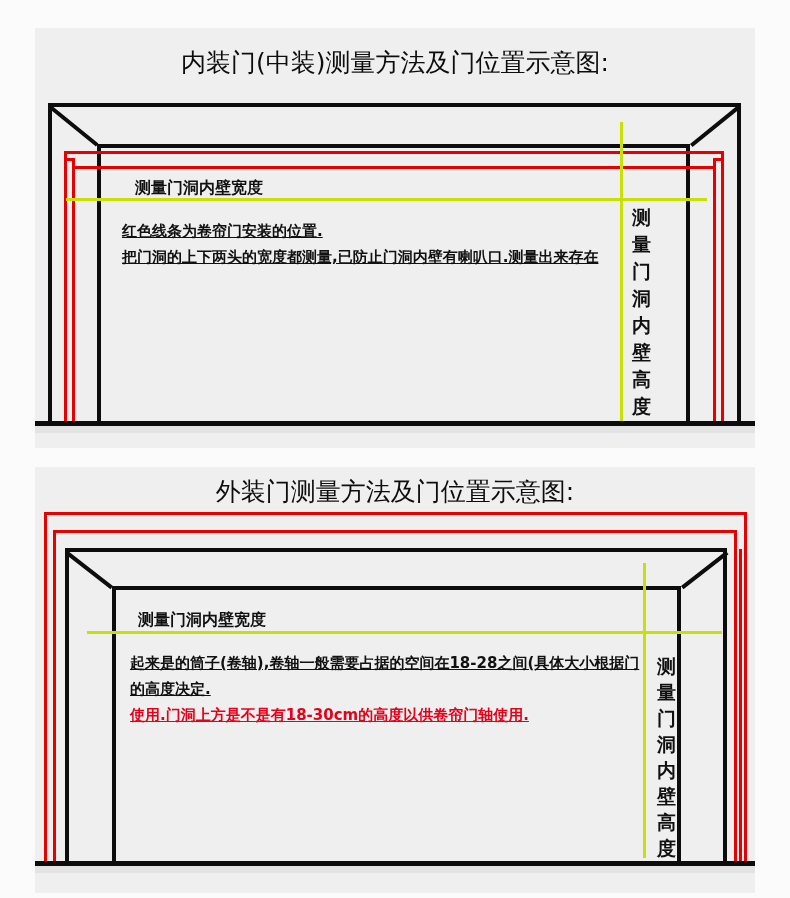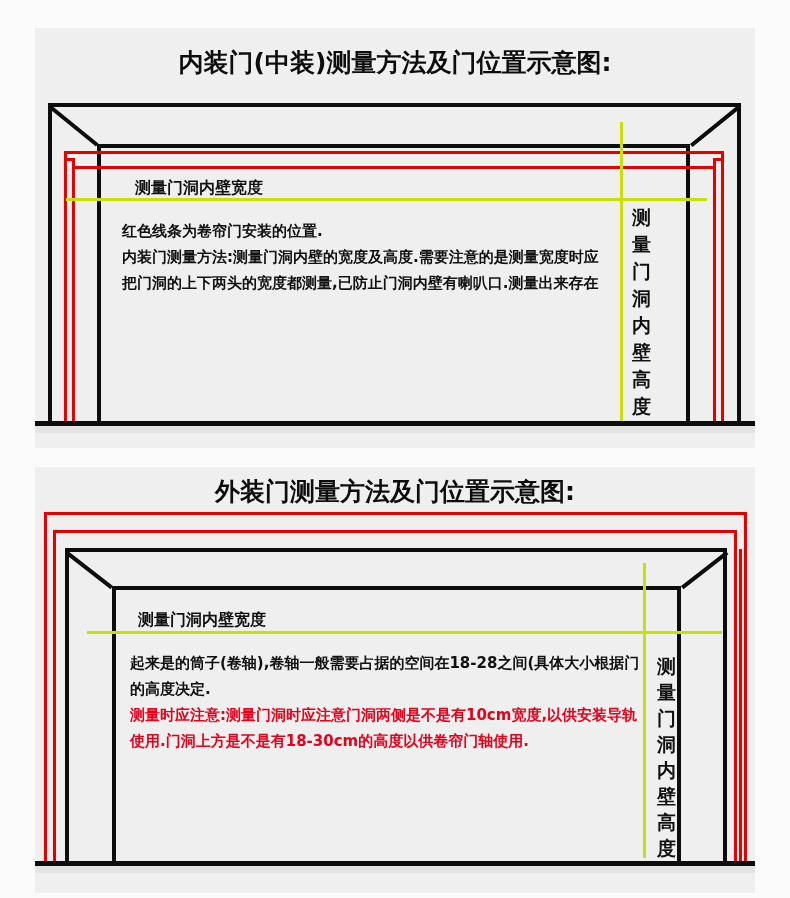--- a/index.html
+++ b/index.html
@@ -9,37 +9,37 @@
     font-family:"DejaVu Sans","Liberation Sans",sans-serif;
     color:#111;overflow:hidden;
   }
   .panel{
     position:absolute;left:35px;width:720px;background:#efefef;
   }
   #panel1{top:28px;height:420px;}
   #panel2{top:467px;height:426px;}
   .diagram-title{
     position:absolute;left:0;width:100%;text-align:center;
-    font-size:25px;font-weight:bold;letter-spacing:0;color:#0d0d0d;
+    font-size:25px;font-weight:normal;letter-spacing:0;color:#0d0d0d;
   }
   .black-rect{
     position:absolute;box-sizing:border-box;
     border:4px solid #0d0d0d;border-bottom:none;background:transparent;
   }
   .line{position:absolute;}
   .red{background:#e60000;}
   .yellow{background:#c9e004;}
   .blk{background:#0d0d0d;}
   .diag{position:absolute;height:4px;background:#0d0d0d;transform-origin:0 0;}
   .floor-shadow{position:absolute;background:#e3e3e3;}
   .wlabel{
     position:absolute;font-size:16px;font-weight:bold;color:#111;white-space:nowrap;
   }
   .body-text{position:absolute;font-size:15px;font-weight:bold;line-height:26px;}
-  .body-text div{white-space:nowrap;}
+  .body-text div{white-space:nowrap;text-decoration:underline;}
   .red-text{color:#e60019;}
   .vtext{
     position:absolute;width:17px;font-size:19px;font-weight:bold;
     word-break:break-all;text-align:center;color:#111;
   }
   #vtext1{line-height:27px;}
   #vtext2{line-height:26px;}
 </style>
 </head>
 <body>
@@ -65,21 +65,20 @@
   <div class="line yellow" style="left:31px;top:170px;width:641px;height:3px;"></div>
   <div class="line yellow" style="left:585px;top:94px;width:3px;height:301px;"></div>
 
   <div class="line blk" style="left:0;top:393px;width:720px;height:5px;"></div>
   <div class="floor-shadow" style="left:0;top:398px;width:720px;height:7px;"></div>
 
   <div class="wlabel" style="left:100px;top:150px;">测量门洞内壁宽度</div>
 
   <div class="body-text" style="left:87px;top:190px;">
     <div>红色线条为卷帘门安装的位置.</div>
-    <div>内装门测量方法:测量门洞内壁的宽度及高度.需要注意的是测量宽度时应</div>
     <div>把门洞的上下两头的宽度都测量,已防止门洞内壁有喇叭口.测量出来存在</div>
   </div>
 
   <div class="vtext" id="vtext1" style="left:597px;top:176px;">测量门洞内壁高度</div>
 </div>
 
 <div class="panel" id="panel2">
 
   <div class="diagram-title" style="top:8px;text-align:center;">外装门测量方法及门位置示意图:</div>
 
@@ -100,18 +99,17 @@
   <div class="line yellow" style="left:608px;top:96px;width:3px;height:295px;"></div>
 
   <div class="line blk" style="left:0;top:394px;width:720px;height:5px;"></div>
   <div class="floor-shadow" style="left:0;top:399px;width:720px;height:7px;"></div>
 
   <div class="wlabel" style="left:103px;top:143px;">测量门洞内壁宽度</div>
 
   <div class="body-text" style="left:95px;top:183px;">
     <div>起来是的筒子(卷轴),卷轴一般需要占据的空间在18-28之间(具体大小根据门</div>
     <div>的高度决定.</div>
-    <div class="red-text">测量时应注意:测量门洞时应注意门洞两侧是不是有10cm宽度,以供安装导轨</div>
     <div class="red-text">使用.门洞上方是不是有18-30cm的高度以供卷帘门轴使用.</div>
   </div>
 
   <div class="vtext" id="vtext2" style="left:622px;top:186px;">测量门洞内壁高度</div>
 </div>
 
 </body></html>

